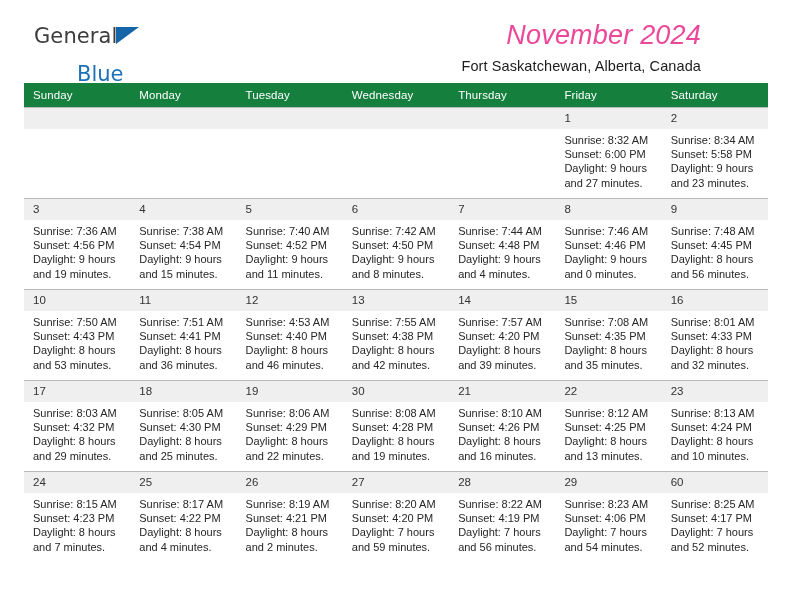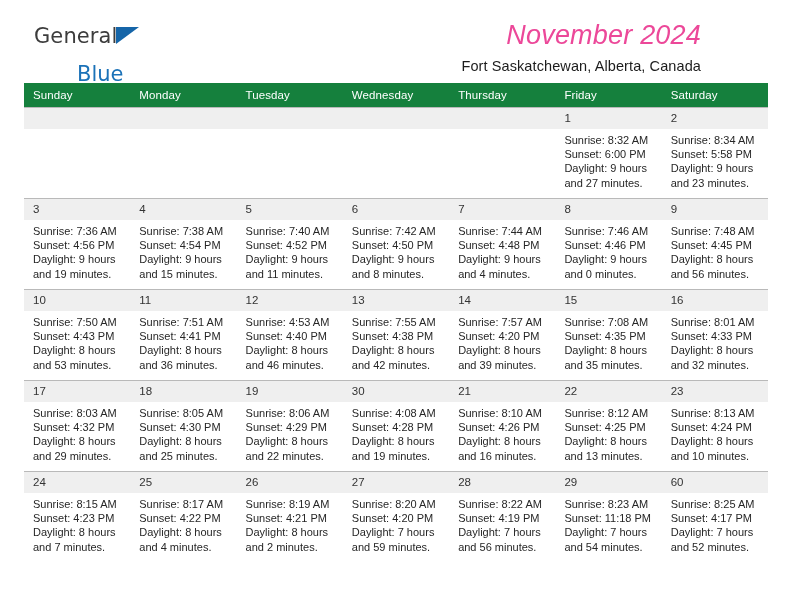--- a/index.html
+++ b/index.html
@@ -405,21 +405,21 @@
                 <div>Sunset: 4:29 PM</div>
                 <div>Daylight: 8 hours</div>
                 <div>and 22 minutes.</div>
               </div>
             </div>
           </td>
           <td>
             <div class="cell">
               <div class="daynum">30</div>
               <div class="info">
-                <div>Sunrise: 4:08 AM</div>
+                <div>Sunrise: 8:08 AM</div>
                 <div>Sunset: 4:28 PM</div>
                 <div>Daylight: 8 hours</div>
                 <div>and 19 minutes.</div>
               </div>
             </div>
           </td>
           <td>
             <div class="cell">
               <div class="daynum">21</div>
               <div class="info">
@@ -507,21 +507,21 @@
                 <div>Daylight: 7 hours</div>
                 <div>and 56 minutes.</div>
               </div>
             </div>
           </td>
           <td>
             <div class="cell">
               <div class="daynum">29</div>
               <div class="info">
                 <div>Sunrise: 8:23 AM</div>
-                <div>Sunset: 11:18 PM</div>
+                <div>Sunset: 4:06 PM</div>
                 <div>Daylight: 7 hours</div>
                 <div>and 54 minutes.</div>
               </div>
             </div>
           </td>
           <td>
             <div class="cell">
               <div class="daynum">60</div>
               <div class="info">
                 <div>Sunrise: 8:25 AM</div>

